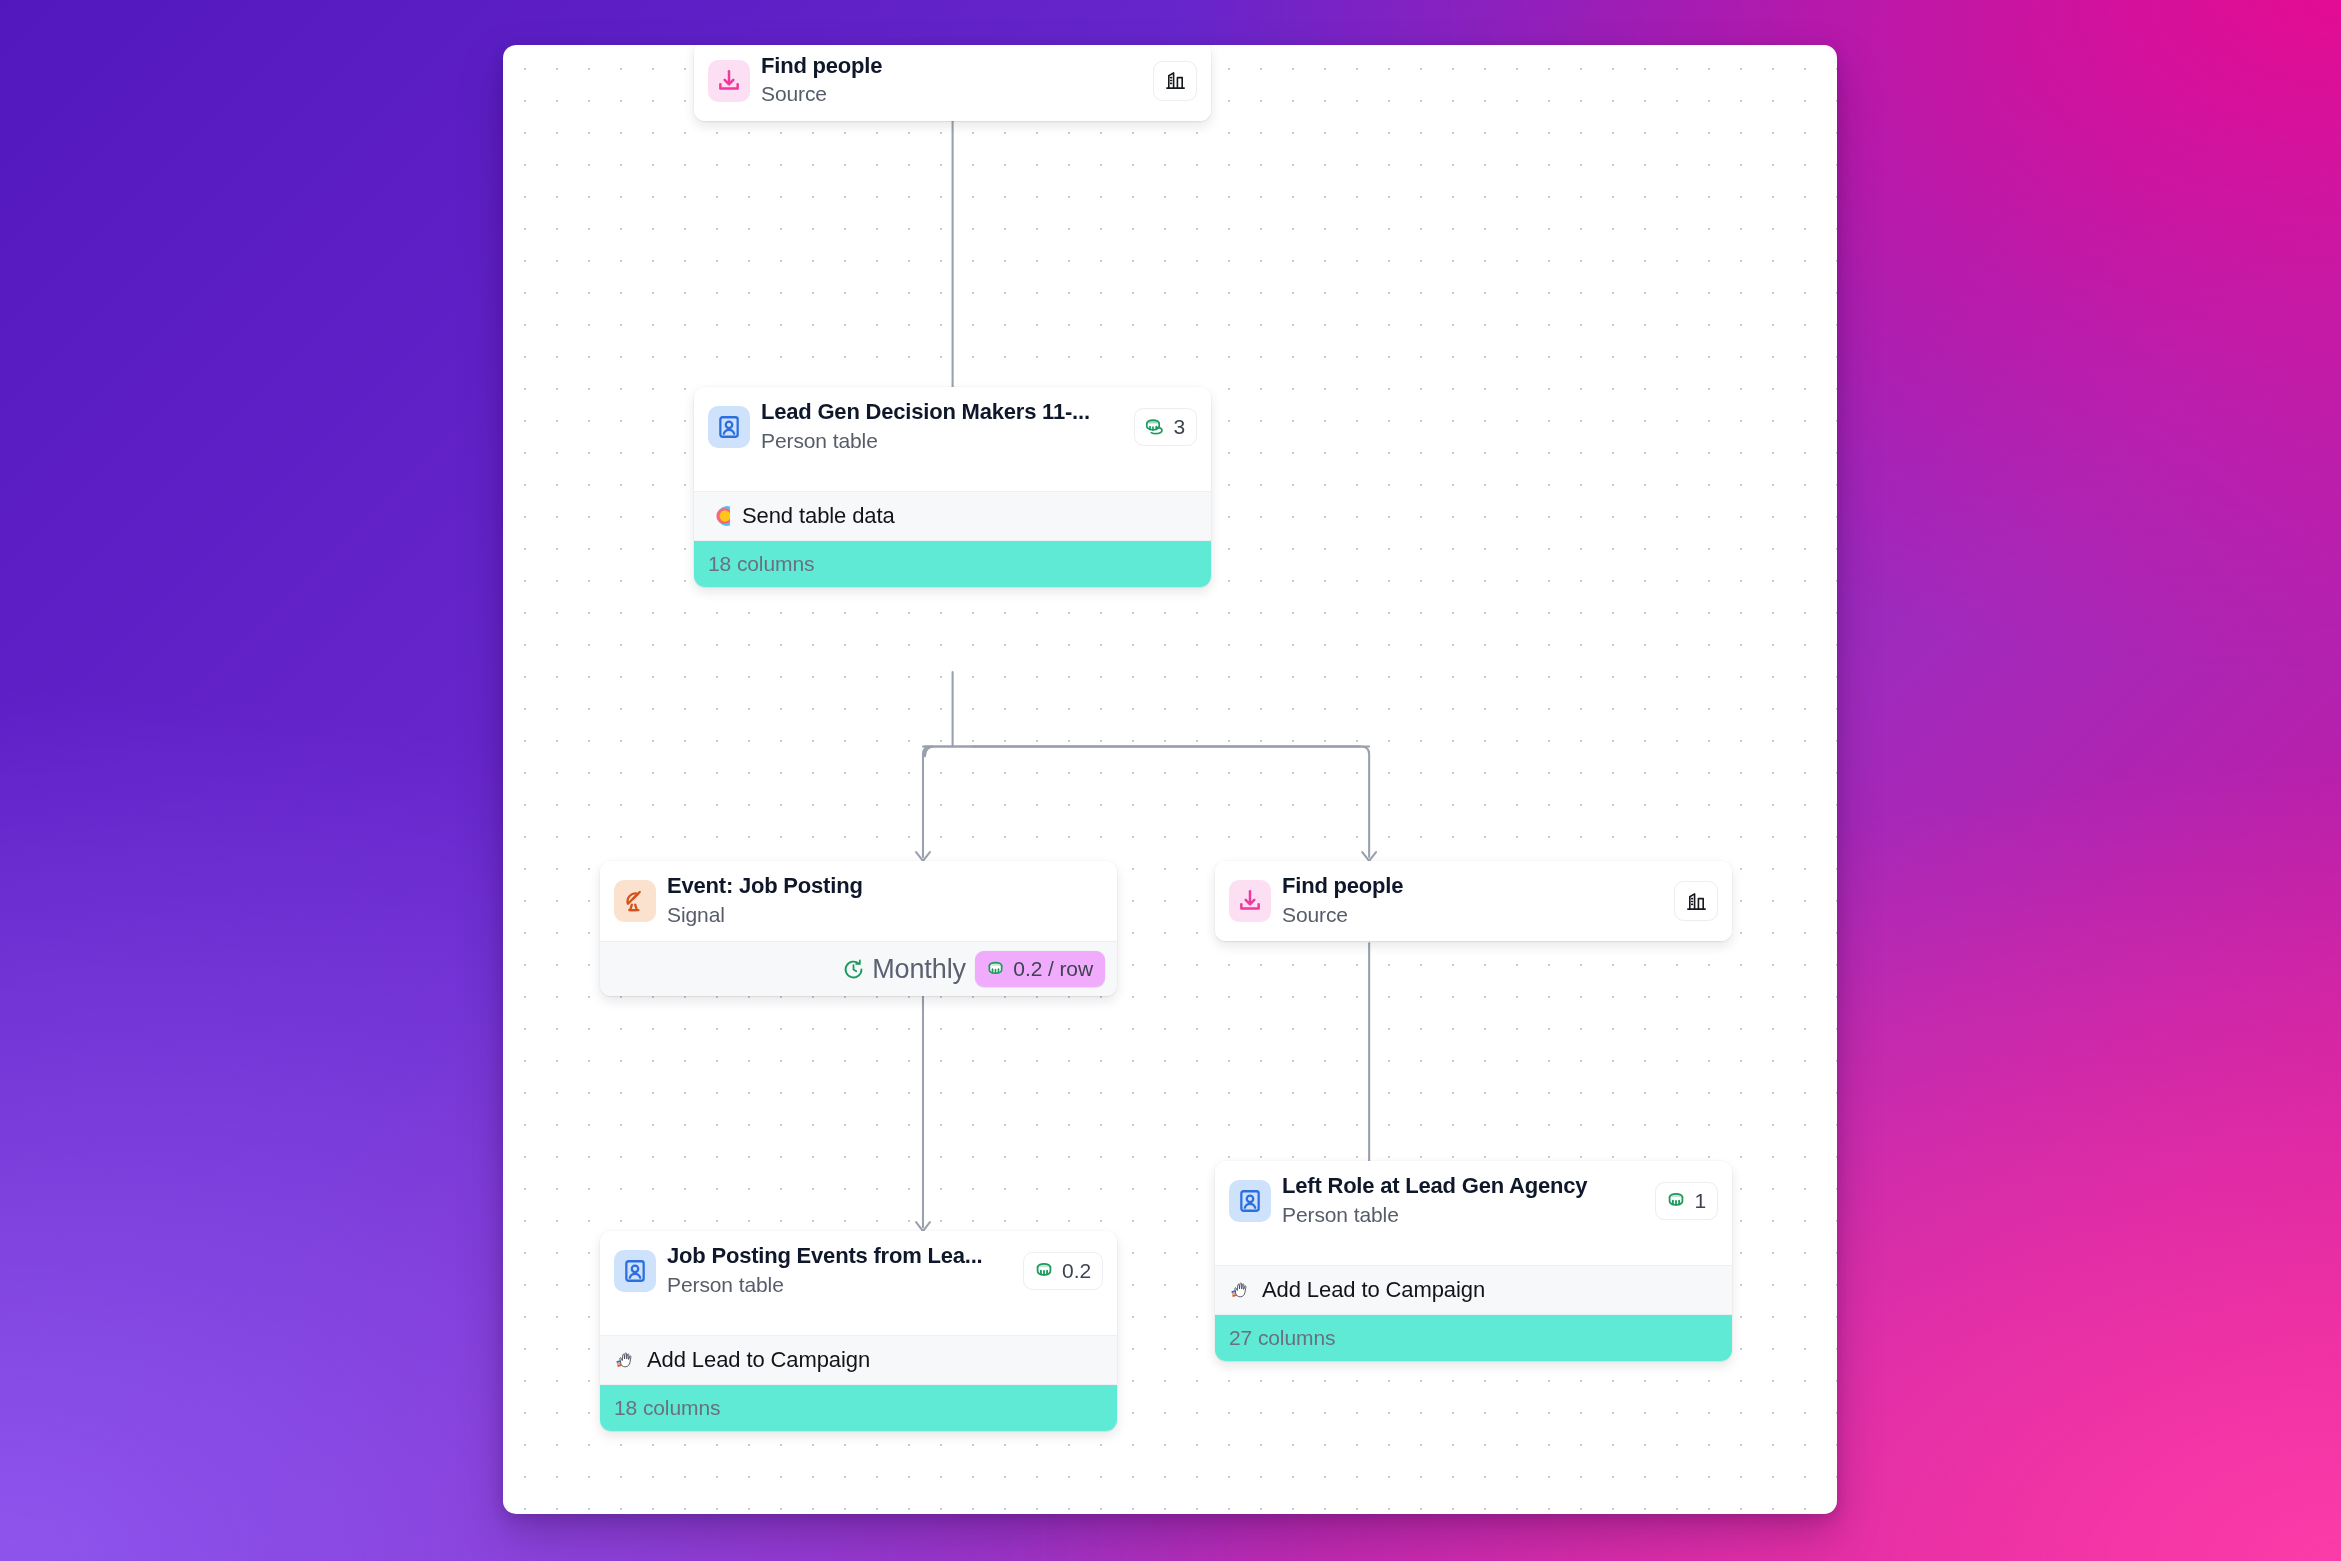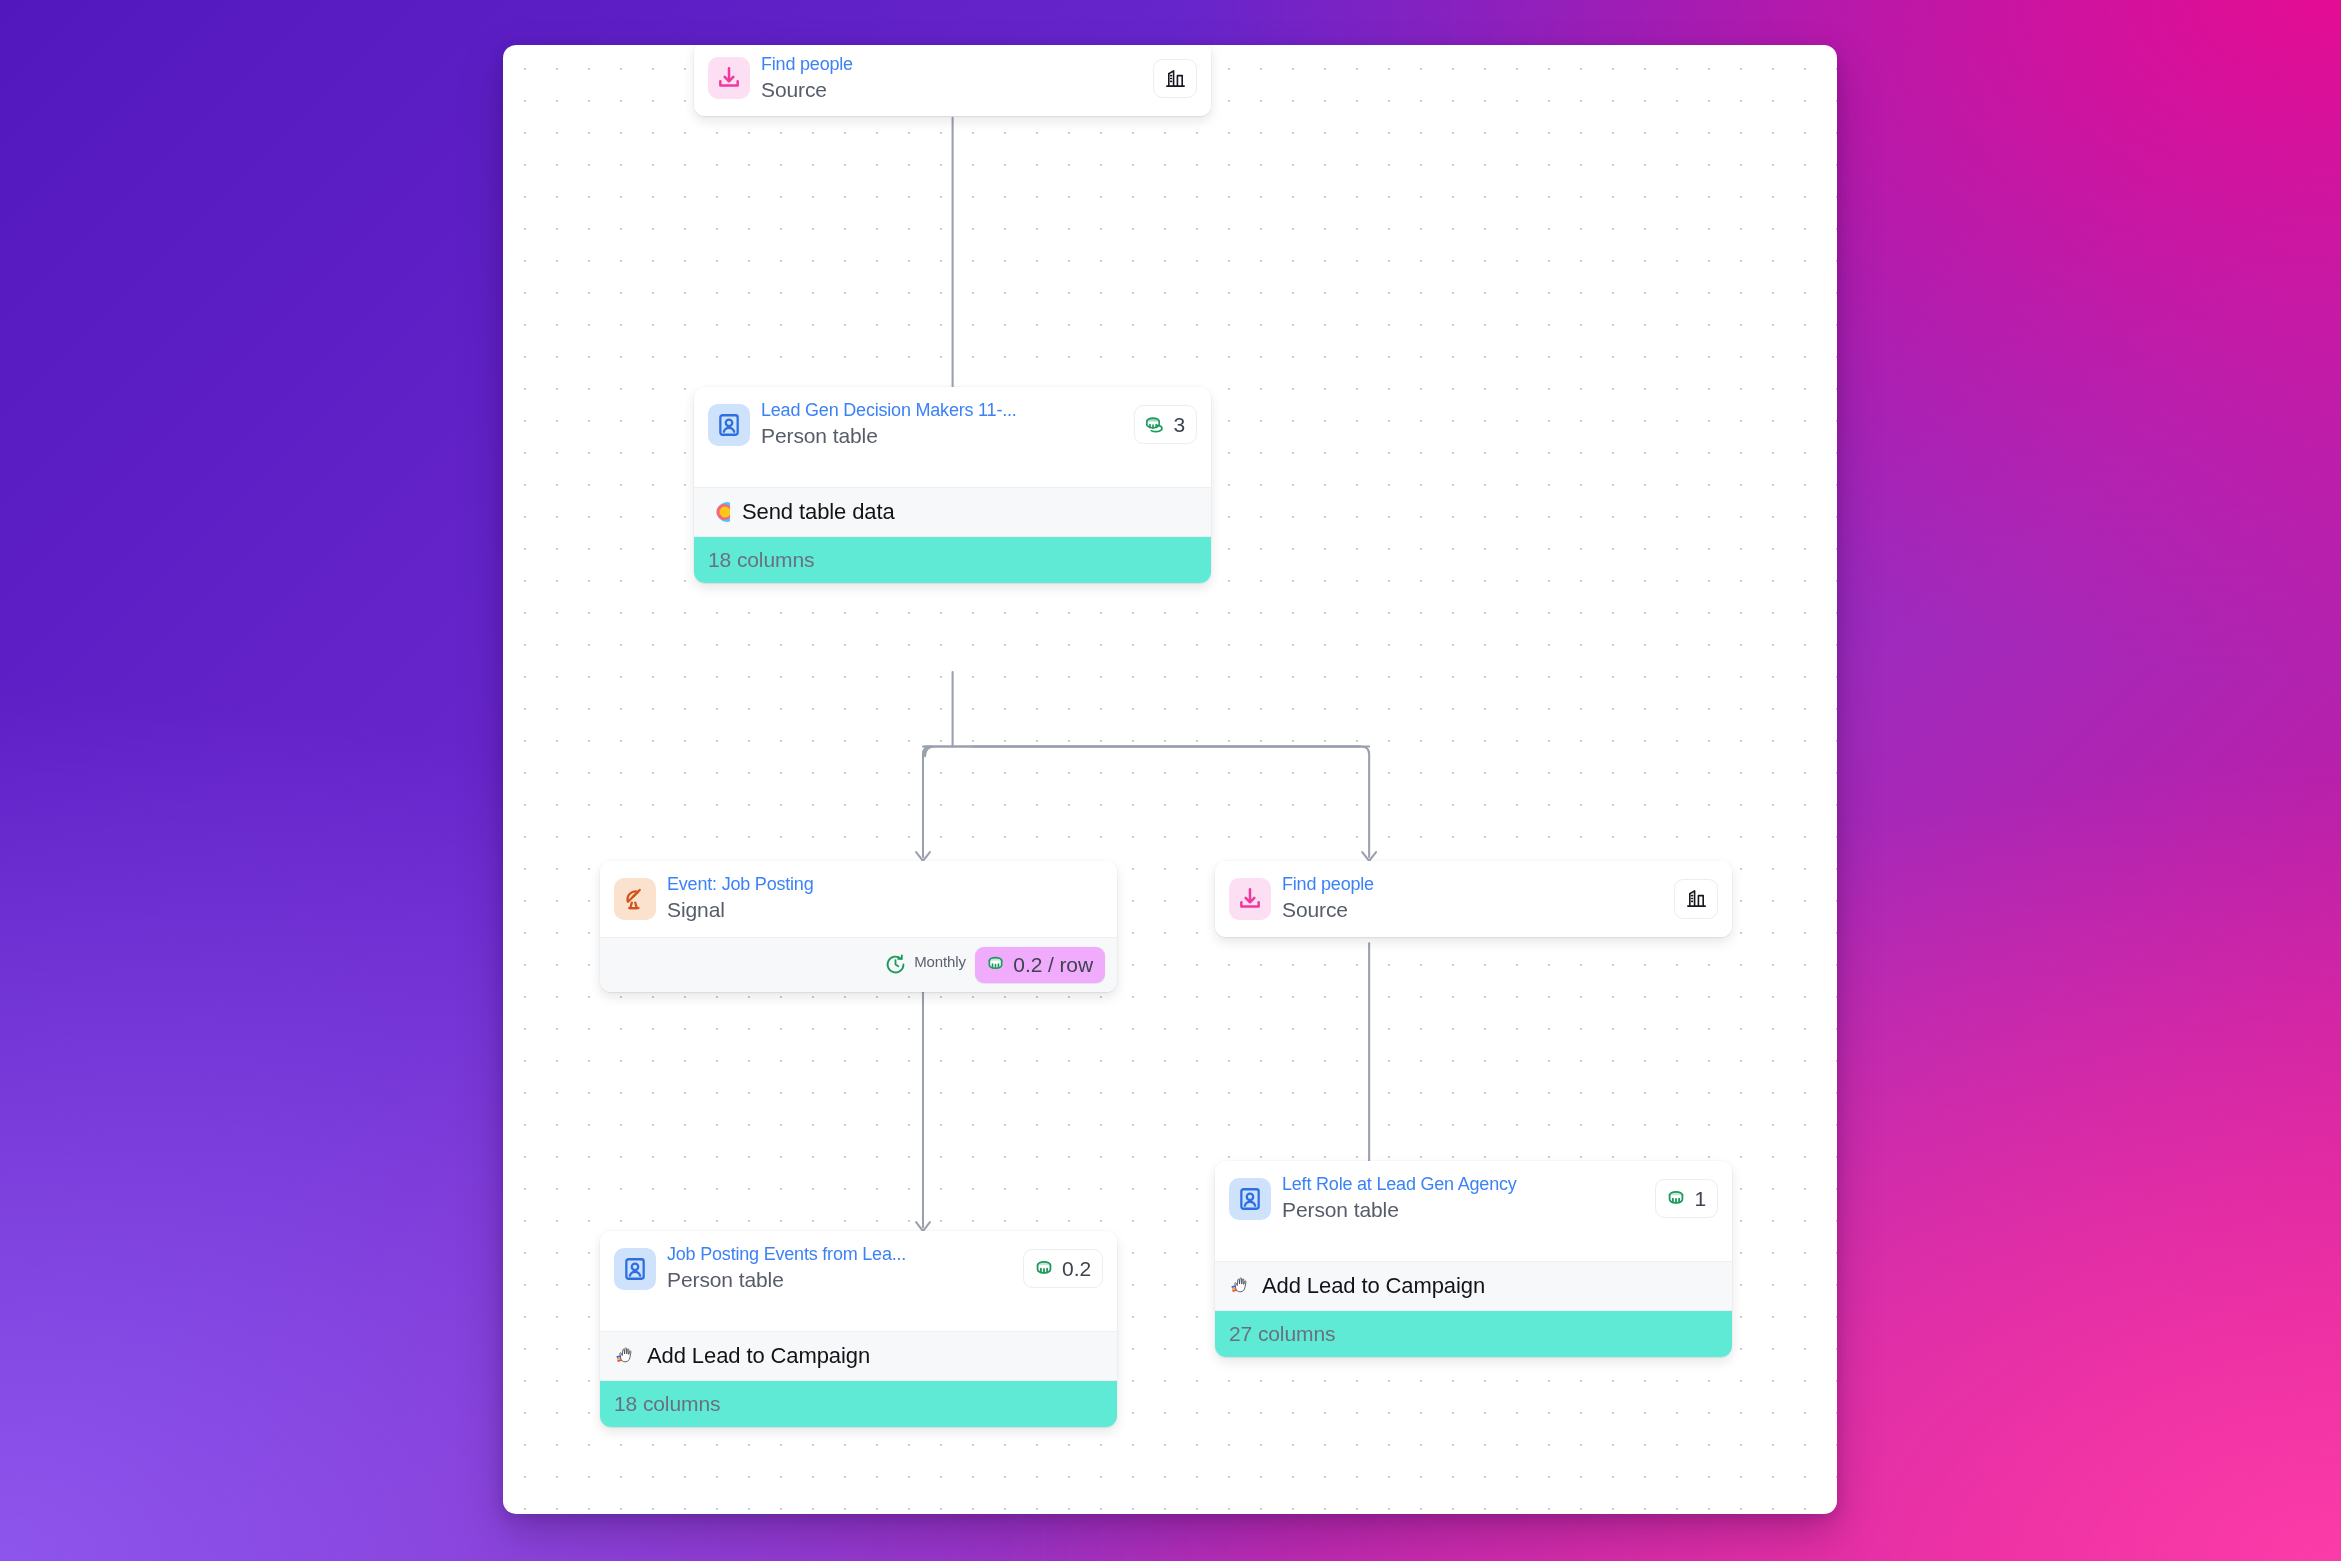--- a/index.html
+++ b/index.html
@@ -41,21 +41,21 @@
   .node-head{display:flex;align-items:center;padding:13px 14px;gap:11px;background:#fff;}
   .node-ico{
     width:42px;height:42px;border-radius:10px;flex:0 0 42px;
     display:flex;align-items:center;justify-content:center;
   }
   .ico-pink{background:#FCDFF2;}
   .ico-blue{background:#CFE2FB;}
   .ico-orange{background:#FBE2CE;}
   .node-txt{flex:1 1 auto;min-width:0;}
   .node-title{
-    font-size:18px;line-height:1.13;font-weight:400;color:#3b82f6;letter-spacing:-0.2px;
+    font-size:22px;line-height:1.13;font-weight:700;color:#0f172a;letter-spacing:-0.2px;
     white-space:nowrap;overflow:hidden;text-overflow:ellipsis;
   }
   .node-sub{font-size:21px;line-height:1.25;color:#565c69;margin-top:3px;letter-spacing:-0.1px;}
 
   .head-badge{
     flex:0 0 auto;margin-left:8px;
     border:0.8px solid #ebedf1;border-radius:9.4px;background:#fff;
     display:flex;align-items:center;gap:6px;
     padding:7.4px 9.4px;min-height:20px;
   }
@@ -69,21 +69,21 @@
     font-size:22px;color:#12141a;letter-spacing:-0.1px;margin-top:24px;
   }
   .node-foot{
     padding:11px 14px;background:#5eead4;border-top:0.8px solid #edeff3;
     font-size:21px;color:#6a7080;letter-spacing:-0.1px;
   }
   .node-meta{
     display:flex;align-items:center;justify-content:flex-end;gap:9px;
     padding:9px 12px;background:#f7f8fa;border-top:0.8px solid #edeff3;
   }
-  .meta-freq{display:flex;align-items:flex-start;gap:7px;font-size:15px;color:#5b6170;letter-spacing:-0.1px;}
+  .meta-freq{display:flex;align-items:center;gap:7px;font-size:27px;color:#5b6170;letter-spacing:-0.1px;}
   .pill{
     display:flex;align-items:center;gap:6.4px;
     background:#f0abfc;border-radius:9px;padding:6px 12px 6px 9px;
     box-shadow:0 0.5px 1px rgba(16,24,40,.07), 0 0 0 0.5px rgba(16,24,40,.035);
     font-size:21px;color:#3d4350;letter-spacing:-0.1px;
   }
   .sico{flex:0 0 auto;display:block;}
 </style>
 </head>
 <body>

